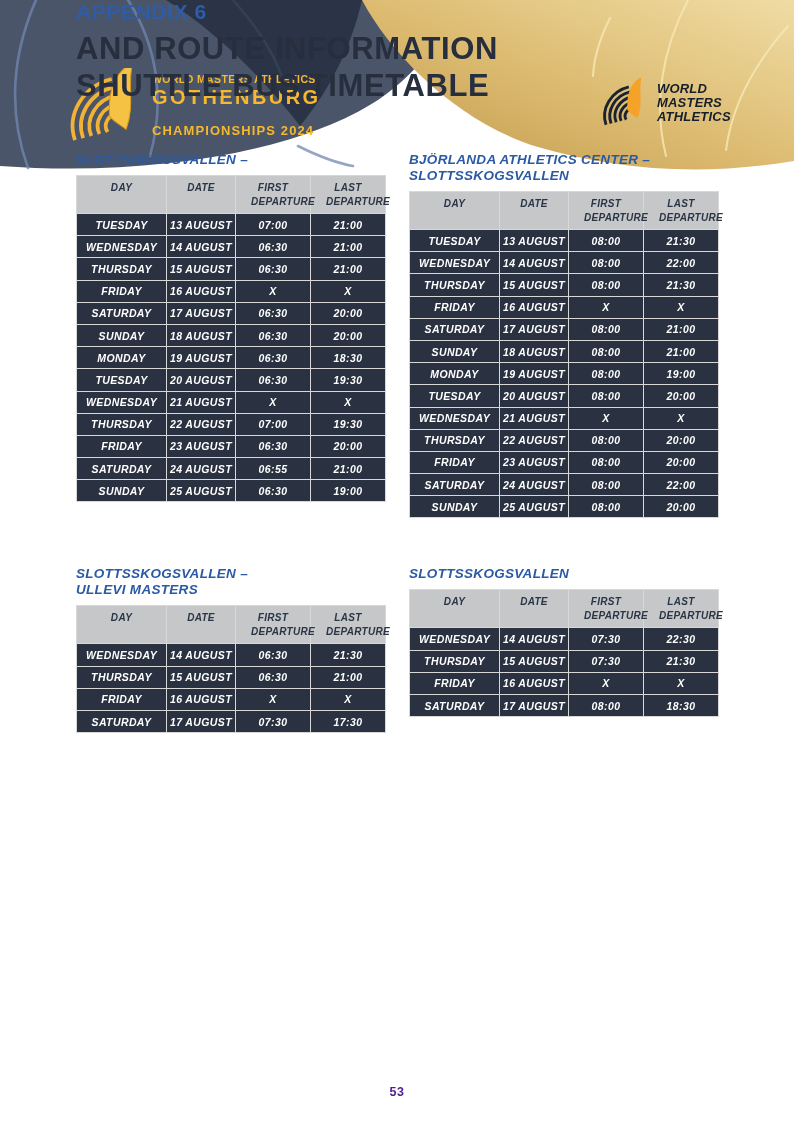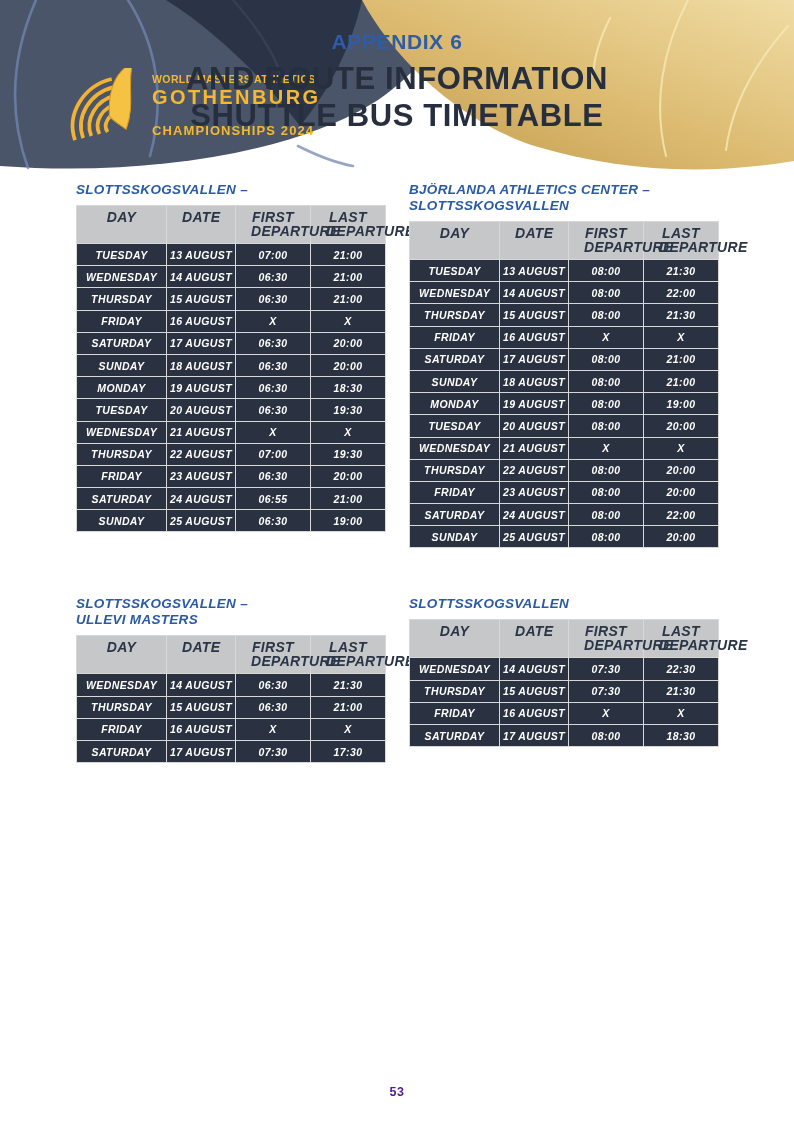--- a/index.html
+++ b/index.html
@@ -12,29 +12,29 @@
   .logo-left{position:absolute;left:62px;top:68px;display:flex;align-items:center;}
   .logo-left .txt{margin-left:6px;color:#F5B82E;}
   .ev-brand{font-size:10.5px;font-weight:bold;letter-spacing:.4px;}
   .ev-city{font-size:20px;font-weight:bold;letter-spacing:2.4px;margin-top:1px;}
   .ev-event{font-size:13px;font-weight:bold;letter-spacing:1.1px;margin-top:14px;}
   .logo-right{position:absolute;left:598px;top:78px;display:flex;align-items:center;}
   .logo-right .txt{margin-left:7px;color:#161E2B;font-style:italic;font-weight:bold;
       font-size:13px;line-height:1.1;letter-spacing:.2px;}
   
   .content{position:relative;padding:0 76px;}
-  .title-block{padding-top:30px;text-align:center;}
+  .title-block{}
   .kicker{color:#2E5CA7;font-size:21px;font-weight:bold;letter-spacing:.6px;}
   .h1{color:#272F3E;font-size:31px;font-weight:bold;line-height:37px;letter-spacing:.6px;margin-top:6px;}
   
   .tables-grid{margin-top:48px;display:grid;grid-template-columns:310px 309px;column-gap:23px;row-gap:48px;font-style:italic;}
   .sec-title{color:#2B5AA5;font-size:13.5px;font-weight:bold;line-height:16px;letter-spacing:.3px;margin-bottom:7px;}
   table{width:100%;border-collapse:collapse;table-layout:fixed;text-align:center;}
   col.c-day{width:90px;} col.c-date{width:69px;} col.c-first{width:75px;} col.c-last{width:75px;}
-  th{background:#C6C7C8;color:#2A3547;font-size:14px;font-weight:bold;letter-spacing:.3px;
+  th{background:#C6C7C8;color:#2A3547;font-size:10px;font-weight:bold;letter-spacing:.3px;
      line-height:13.5px;vertical-align:top;padding:5px 15px 5px;height:36px;box-sizing:border-box;
      border:1.6px solid #D8D8D8;}
   td{background:#2A3140;color:#FFFFFF;font-size:10.5px;font-weight:bold;letter-spacing:.4px;
      padding:4.6px 2px;border:1.6px solid #D8D8D8;}
   
   .footer{position:absolute;left:0;bottom:24px;width:100%;text-align:center;
      color:#4c1d95;font-size:12.5px;font-weight:bold;letter-spacing:.5px;}
 </style>
 </head>
 <body>
@@ -86,20 +86,39 @@
         </g>
       </svg>
       <div class="txt">
         <div class="ev-brand">WORLD MASTERS ATHLETICS</div>
         <div class="ev-city">GOTHENBURG</div>
         <div class="ev-event">CHAMPIONSHIPS 2024</div>
       </div>
     </div>
 
     
+    <div class="logo-right">
+      <svg width="52" height="50" viewBox="0 0 90 78">
+        <g transform="rotate(-14 45 40)">
+          <g fill="none" stroke="#1B2330" stroke-width="5">
+            <path d="M6,68 A54,50 0 0 1 60,14"></path>
+            <path d="M15,68 A45,41 0 0 1 60,23"></path>
+            <path d="M24,68 A36,32 0 0 1 60,32"></path>
+            <path d="M33,68 A27,23 0 0 1 60,41"></path>
+            <path d="M42,68 A18,14 0 0 1 60,50"></path>
+          </g>
+          <path d="M48,52 C54,22 66,8 86,2 C74,26 78,46 62,70 C55,62 50,57 48,52 Z" fill="#F5A228"></path>
+        </g>
+      </svg>
+      <div class="txt">
+        <div>WORLD</div>
+        <div>MASTERS</div>
+        <div>ATHLETICS</div>
+      </div>
+    </div>
   </div>
 
   <div class="content">
     <div class="title-block">
       <div class="kicker">APPENDIX 6</div>
       <div class="h1">
         <div>AND ROUTE INFORMATION</div>
         <div>SHUTTLE BUS TIMETABLE</div>
       </div>
     </div>

